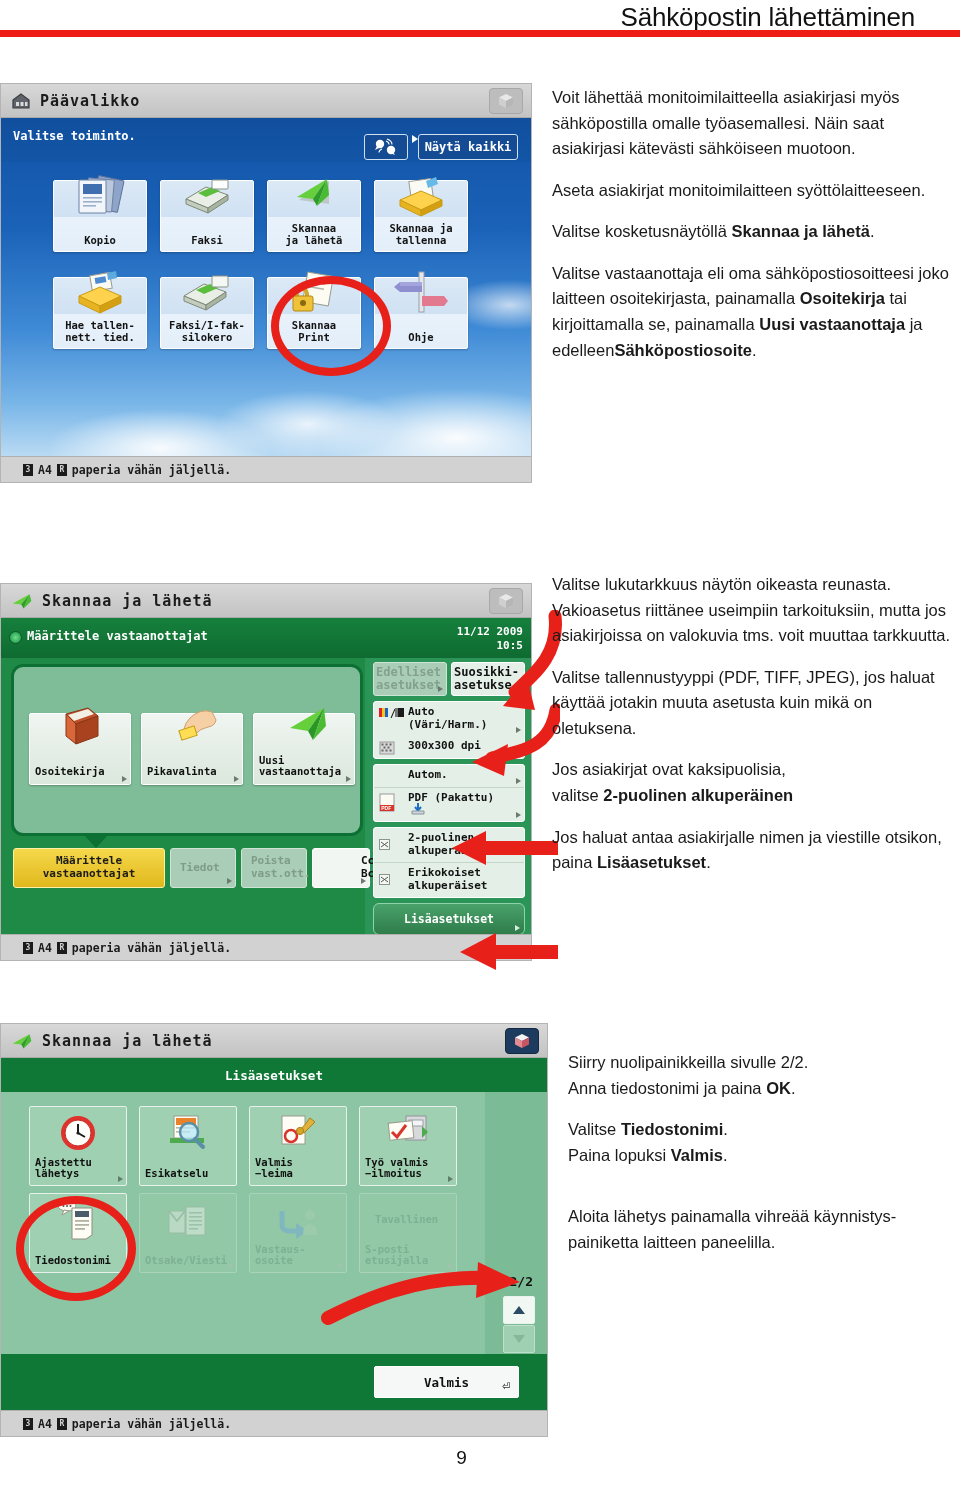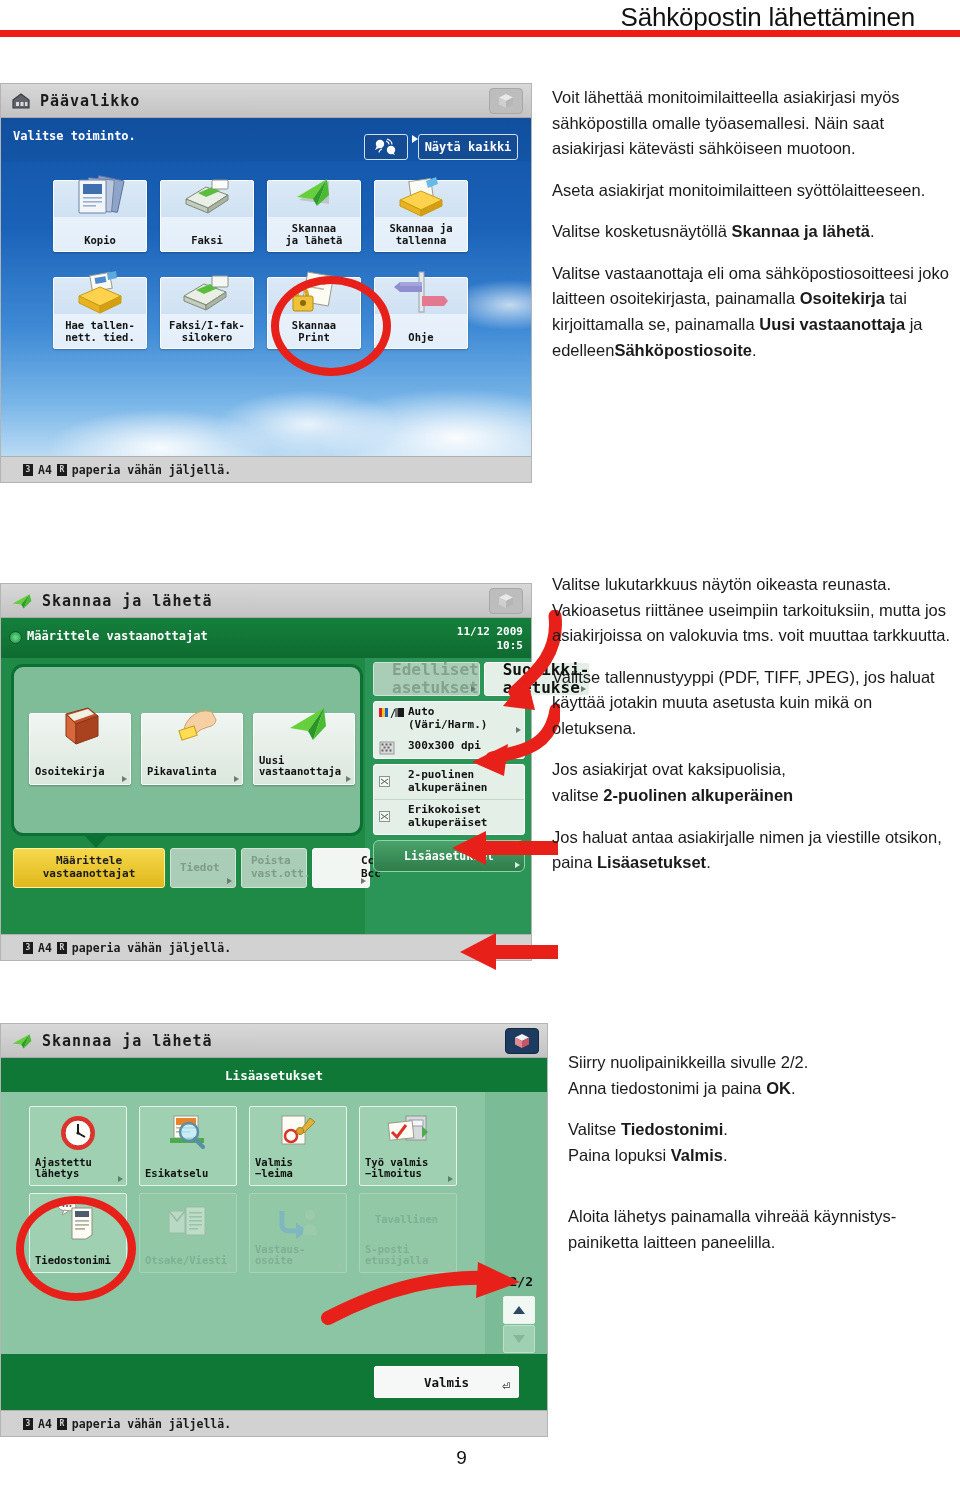--- a/index.html
+++ b/index.html
@@ -215,22 +215,22 @@
   .srow + .srow { border-top: 1px solid #c4d6c9; }
   .srow .cnr {
     position: absolute; right: 3px; bottom: 3px; width: 0; height: 0;
     border-left: 5px solid #6d7a6f; border-top: 3.5px solid transparent;
     border-bottom: 3.5px solid transparent;
   }
   .srow .gi { position: absolute; left: 5px; top: 5px; }
   .twoup { display: flex; gap: 4px; margin-bottom: 5px; }
   .sbtn {
     flex: 1; height: 34px; border-radius: 3px; position: relative;
-    display: flex; align-items: center; padding-left: 18px;
-    font-family: "DejaVu Sans Mono", monospace; font-size: 16px;
+    display: flex; align-items: center; padding-left: 2px;
+    font-family: "DejaVu Sans Mono", monospace; font-size: 12px;
     font-weight: 700; line-height: 1.12;
   }
   .sbtn.dim { background: #a9cdb6; border: 1px solid #cfe4d6; color: #84a18e; }
   .sbtn.lit { background: #e4efe7; border: 1px solid #ffffff; color: #121212; }
   .sbtn .cnr {
     position: absolute; right: 3px; bottom: 3px; width: 0; height: 0;
     border-left: 5px solid #6d7a6f; border-top: 3.5px solid transparent;
     border-bottom: 3.5px solid transparent;
   }
   .bigbtn {
@@ -633,20 +633,43 @@
                   <rect x="2.5" y="8.5" width="2" height="2"></rect>
                     <rect x="6.5" y="8.5" width="2" height="2"></rect>
                     <rect x="10.5" y="8.5" width="2" height="2"></rect>
                 </g>
               </svg>
             </span>
             <span>300x300 dpi</span>
           </div>
         </div>
 
+        <div class="sgroup">
+          <div class="srow">
+            <span>Autom.</span>
+            <span class="cnr"></span>
+          </div>
+          <div class="srow" style="min-height:34px;">
+            <span class="gi">
+              <svg width="18" height="20" viewBox="0 0 18 20">
+                <rect x="1" y="1" width="14" height="17" fill="#fbfbf4" stroke="#999"></rect>
+                <rect x="1" y="12" width="14" height="6" fill="#d8342a"></rect>
+                <text x="2.2" y="17" font-size="5" fill="#fff" font-family="'Liberation Sans',sans-serif">PDF</text>
+              </svg>
+            </span>
+            <span>PDF (Pakattu)</span>
+            <span style="position:absolute;left:36px;bottom:2px;">
+              <svg width="16" height="12" viewBox="0 0 16 12">
+                <path d="M8 0 L8 6 M5 4 L8 7.5 L11 4" stroke="#1c6fc6" stroke-width="2" fill="none"></path>
+                <path d="M2 8 L14 8 L14 11 L2 11 Z" fill="#cfd6dc" stroke="#8b949b"></path>
+              </svg>
+            </span>
+            <span class="cnr"></span>
+          </div>
+        </div>
 
         <div class="sgroup">
           <div class="srow">
             <span class="gi">
               <svg width="11" height="11" viewBox="0 0 11 11" style="margin-top:6px;">
                 <rect x="0.5" y="0.5" width="10" height="10" fill="#f5f7f5" stroke="#8a968c"></rect>
                 <path d="M2 3 L9 8 M9 3 L2 8" stroke="#4b5b50" stroke-width="1"></path>
               </svg>
             </span>
             <span style="white-space:pre-line">2-puolinen

